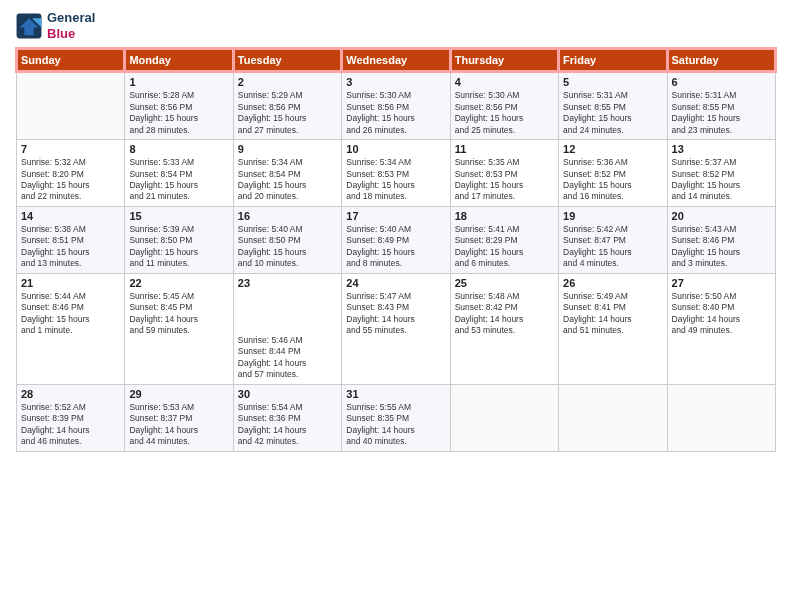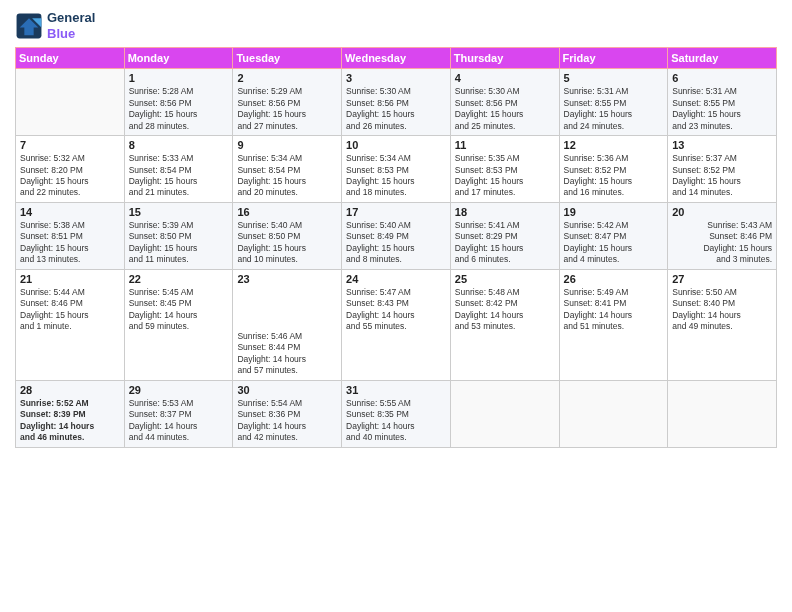--- a/index.html
+++ b/index.html
@@ -49,27 +49,27 @@
     .subtitle {
       font-size: 14px;
       color: #333;
     }
     .calendar {
       width: 100%;
       border-collapse: collapse;
       font-size: 9px;
     }
     .calendar thead th {
-      background-color: #d946ef;
+      background-color: #c2410c;
       color: #fff;
       padding: 4px 3px;
       font-size: 11px;
       font-weight: bold;
       text-align: left;
-      border: 1px solid #fca5a5;
+      border: 3px solid #fca5a5;
     }
     .calendar tbody td {
       border: 1px solid #ccc;
       vertical-align: top;
       padding: 3px 4px;
       min-width: 100px;
       background: #fff;
     }
     .calendar tbody tr:nth-child(odd) td {
       background: #f5f7fa;
@@ -99,21 +99,21 @@
 <div class="page">
   <div class="header">
     <div class="logo">
       <svg class="logo-icon" viewBox="0 0 36 36">
         <rect x="2" y="2" width="32" height="32" rx="4" fill="#1a3a5c"></rect>
         <polygon points="18,8 30,20 24,20 24,30 12,30 12,20 6,20" fill="#2a6db5"></polygon>
         <polygon points="22,8 34,8 34,20" fill="#4aa3e0"></polygon>
       </svg>
       <div class="logo-text">
         <div style="color:#1a3a5c; font-size:13px; font-weight:bold;">General</div>
-        <div style="color:#8b5cf6; font-size:13px; font-weight:bold;">Blue</div>
+        <div style="color:#be185d; font-size:13px; font-weight:bold;">Blue</div>
       </div>
     </div>
     <div class="title-block">
     </div>
   </div>
 
   <table class="calendar">
     <thead>
       <tr>
       <th>Sunday</th>
@@ -260,21 +260,21 @@
           </td>
           <td>
             <span class="day-number">19</span>
             <div class="day-info" style="white-space: pre-line;">Sunrise: 5:42 AM
 Sunset: 8:47 PM
 Daylight: 15 hours
 and 4 minutes.</div>
           </td>
           <td>
             <span class="day-number">20</span>
-            <div class="day-info" style="white-space: pre-line; text-align: right;">Sunrise: 5:43 AM
+            <div class="day-info" style="white-space: pre-line;">Sunrise: 5:43 AM
 Sunset: 8:46 PM
 Daylight: 15 hours
 and 3 minutes.</div>
           </td>
         </tr>
         <tr>
           <td>
             <span class="day-number">21</span>
             <div class="day-info" style="white-space: pre-line;">Sunrise: 5:44 AM
 Sunset: 8:46 PM
@@ -320,21 +320,21 @@
             <span class="day-number">27</span>
             <div class="day-info" style="white-space: pre-line;">Sunrise: 5:50 AM
 Sunset: 8:40 PM
 Daylight: 14 hours
 and 49 minutes.</div>
           </td>
         </tr>
         <tr>
           <td>
             <span class="day-number">28</span>
-            <div class="day-info" style="white-space: pre-line; font-weight: bold;">Sunrise: 5:52 AM
+            <div class="day-info" style="white-space: pre-line;">Sunrise: 5:52 AM
 Sunset: 8:39 PM
 Daylight: 14 hours
 and 46 minutes.</div>
           </td>
           <td>
             <span class="day-number">29</span>
             <div class="day-info" style="white-space: pre-line;">Sunrise: 5:53 AM
 Sunset: 8:37 PM
 Daylight: 14 hours
 and 44 minutes.</div>

